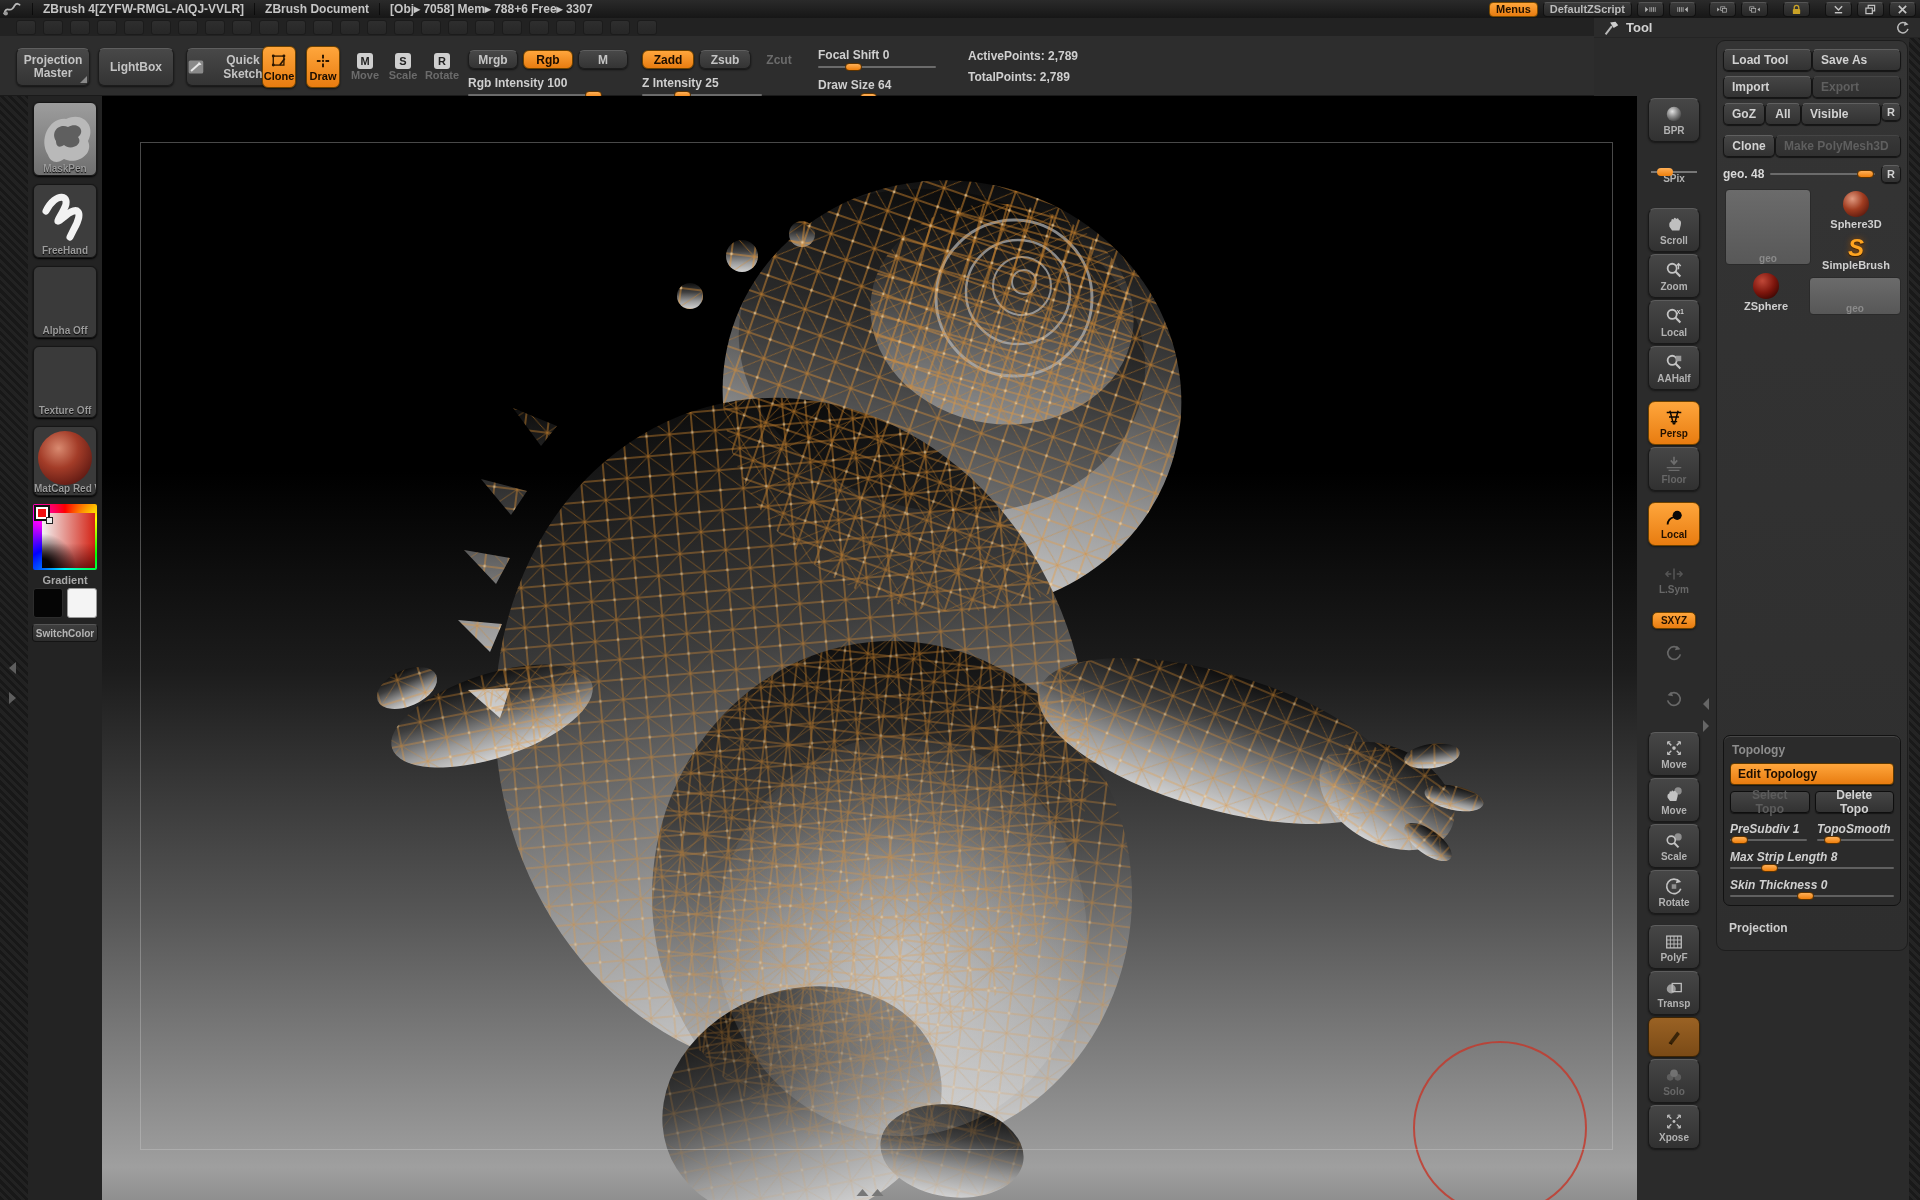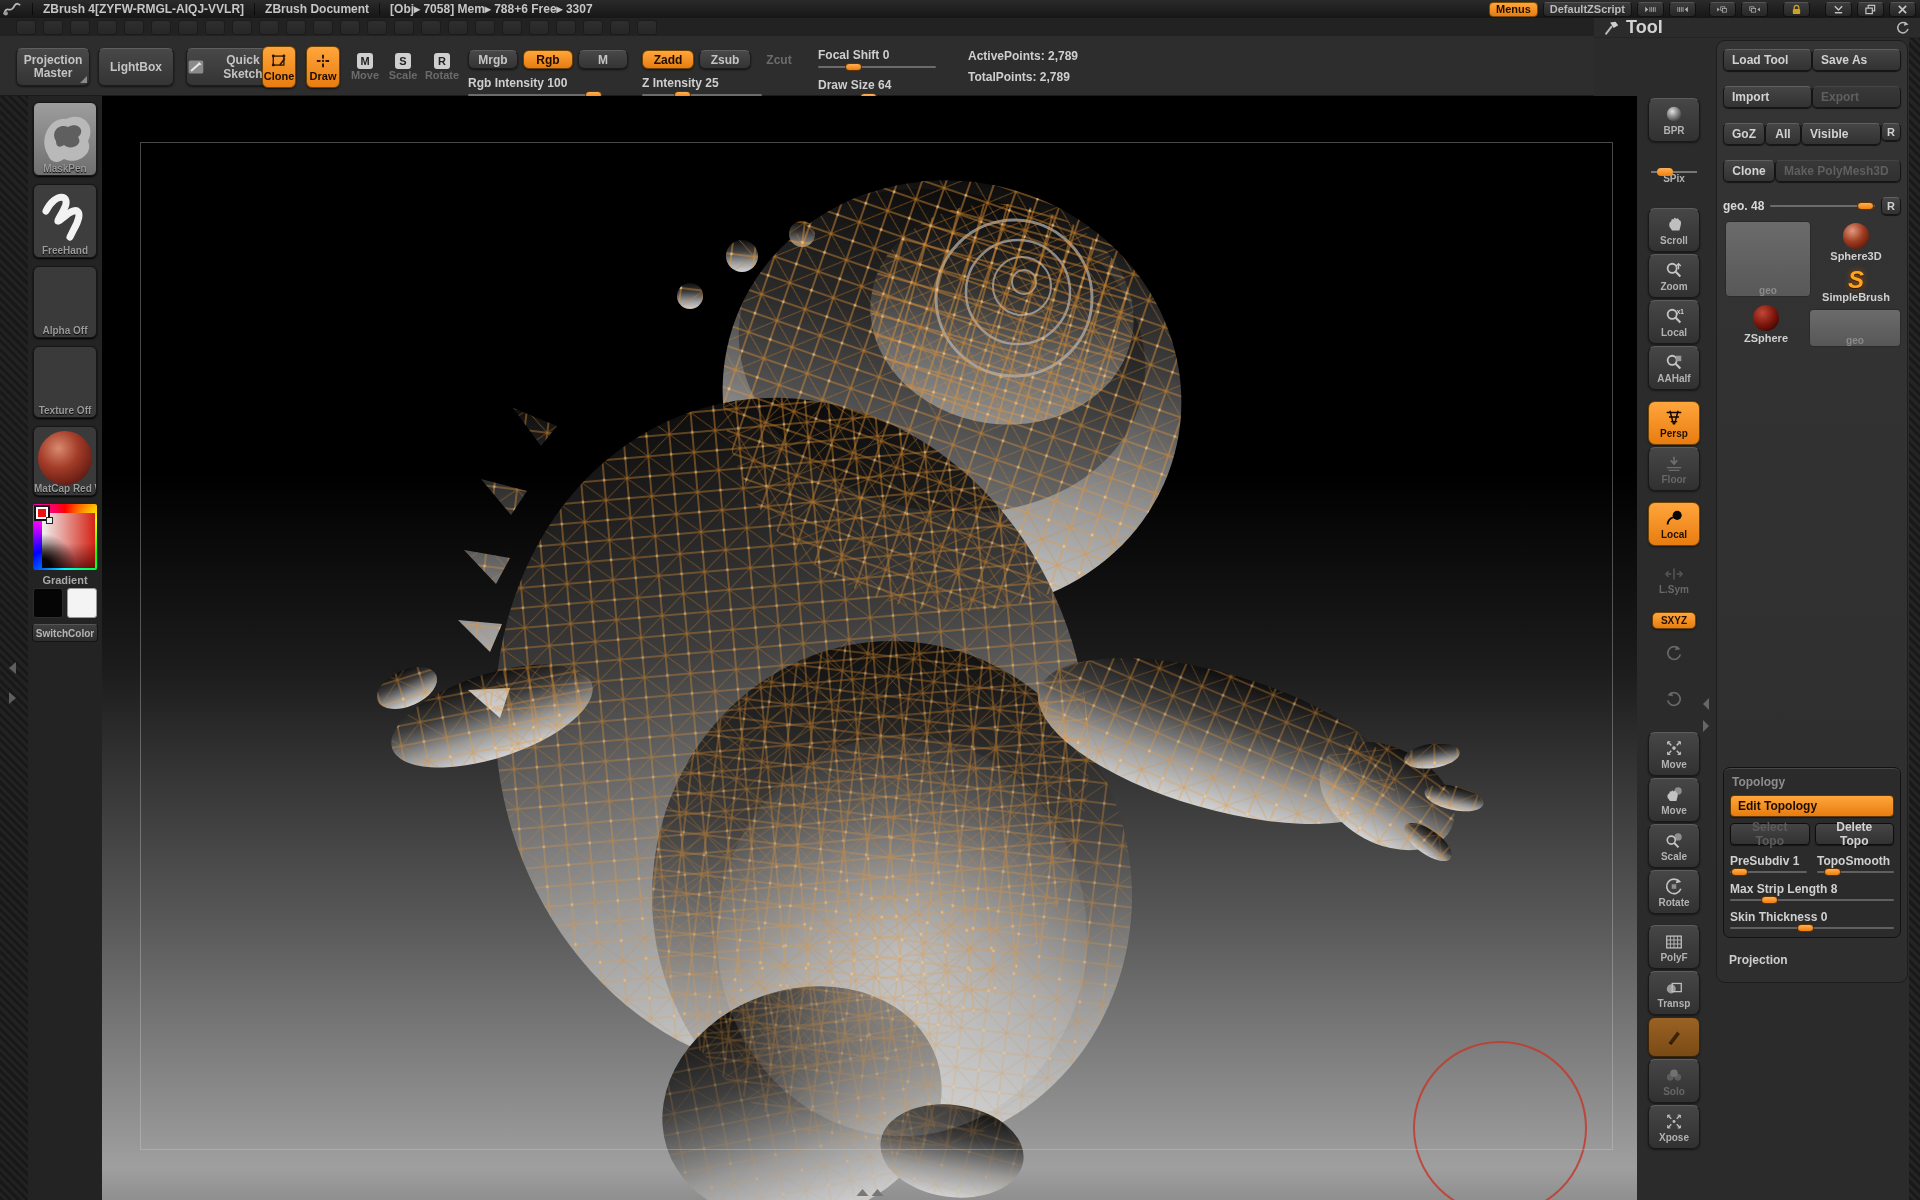--- a/index.html
+++ b/index.html
@@ -82,21 +82,21 @@
     border:1px solid rgba(210,210,210,.35); pointer-events:none; }
   #canvas svg.model { position:absolute; inset:0; width:100%; height:100%; }
   #canvas .scroll-nub { position:absolute; bottom:4px; left:50%; transform:translateX(-50%);
     display:flex; gap:3px; }
   #canvas .scroll-nub b { width:0; height:0; border-left:6px solid transparent; border-right:6px solid transparent;}
   #canvas .scroll-nub .up { border-bottom:7px solid #777; }
 
   
   #tool-header { position:absolute; left:1594px; top:18px; right:0; height:20px; background:#2b2b2b;
     display:flex; align-items:center; z-index:30; border-bottom:1px solid #242424;}
-  #tool-header .ttl { font-size:18px; font-weight:bold; color:#d2d2d2; margin-left:6px; }
+  #tool-header .ttl { font-size:13px; font-weight:bold; color:#d2d2d2; margin-left:6px; }
   #hdr-fill { position:absolute; left:1594px; top:38px; width:43px; height:58px; background:#2b2b2b; }
   #right-region { position:absolute; left:1637px; top:38px; right:0; bottom:0; background:#2b2b2b; }
 
   
   #strip { position:absolute; left:8px; top:58px; width:58px; display:flex; flex-direction:column; align-items:center; }
   .strip-btn { width:52px; height:44px; margin-top:2px; border-radius:7px;
     background:linear-gradient(#464646,#313131); border:1px solid #191919; border-top-color:#5d5d5d;
     display:flex; flex-direction:column; align-items:center; justify-content:center;
     font-size:10px; font-weight:bold; color:#b2b2b2; box-shadow:0 1px 2px rgba(0,0,0,.5); }
   .strip-btn svg { width:22px; height:20px; }
@@ -114,21 +114,21 @@
     background:linear-gradient(#ffb057,#ef7f0c); border-radius:4px; left:30%; }
   #divider-arrows { position:absolute; left:66px; top:660px; display:flex; flex-direction:column; gap:10px;}
   #divider-arrows b { width:0; height:0; border-top:6px solid transparent; border-bottom:6px solid transparent; }
   #divider-arrows .l { border-right:6px solid #666; }
   #divider-arrows .r { border-left:6px solid #666; }
 
   
   #tool-panel { position:absolute; left:77px; top:0; width:196px; bottom:0; }
   .tool-body { position:absolute; inset:2px 2px auto 2px; border:1px solid #1d1d1d; border-radius:9px;
     background:linear-gradient(#343434,#2e2e2e); padding:8px 6px 10px 6px; }
-  .prow { display:flex; gap:0; margin-bottom:15px; }
+  .prow { display:flex; gap:0; margin-bottom:5px; }
   .p-btn { height:22px; background:linear-gradient(#454545,#323232); border:1px solid #151515;
     border-top-color:#606060; border-radius:5px; color:#d2d2d2; font-size:12px; font-weight:bold;
     display:flex; align-items:center; padding:0 8px; box-shadow:0 1px 1px rgba(0,0,0,.6); }
   .p-btn.dim { color:#5f5f5f; border-top-color:#454545; background:linear-gradient(#383838,#303030); }
   .grow { flex:1; justify-content:flex-start; }
   .ctr { justify-content:center; }
   .geo-slider { display:flex; align-items:center; gap:6px; margin:8px 0 6px 0; }
   .geo-slider .gl { font-size:12px; font-weight:bold; color:#d8d8d8; white-space:nowrap; }
   .geo-slider .track { flex:1; margin-top:0; }
   .rsq { width:20px; height:18px; font-size:11px; padding:0; justify-content:center; }
@@ -152,21 +152,21 @@
     font-size:12px; font-weight:bold; color:#cdcdcd; }
   .topo-box { border:1px solid #121212; border-radius:7px; background:#2b2b2b;
     box-shadow:inset 0 1px 0 #474747; padding:6px 6px 8px 6px; margin:2px 0 4px 0; }
   .topo-head { font-size:12px; font-weight:bold; color:#8d8d8d; margin:1px 0 6px 2px; }
   .topo-btn { width:100%; height:22px; border-radius:4px; font-size:12px; font-weight:bold;
     border:1px solid #0e0e0e; display:flex; align-items:center; padding:0 7px;
     background:linear-gradient(#454545,#323232); color:#d2d2d2; box-shadow:0 1px 1px rgba(0,0,0,.5);}
   .topo-btn.orange { background:linear-gradient(#ffa63c,#e87c10); color:#1d0e00; border-color:#5e3900;}
   .topo-btn.dim { color:#5c5c5c; }
   .topo-row { display:flex; gap:5px; margin-top:6px; }
-  .tp-slider { margin-top:9px; }
+  .tp-slider { margin-top:9px;font-style:italic; }
   .tp-slider .lbl { font-size:12px; font-weight:bold; color:#d0d0d0; white-space:nowrap;}
   .tp-slider .track { margin-top:3px; height:2px; background:#606060;}
   .tp-duo { display:flex; gap:10px; }
   .tp-duo .tp-slider { flex:1; }
   #right-scroll { position:absolute; right:0; top:0; bottom:0; width:11px;
     background:repeating-linear-gradient(45deg,#191919 0 3px,#242424 3px 6px); }
   .projection-row { margin-top:10px; }
 </style>
 </head>
 <body>

